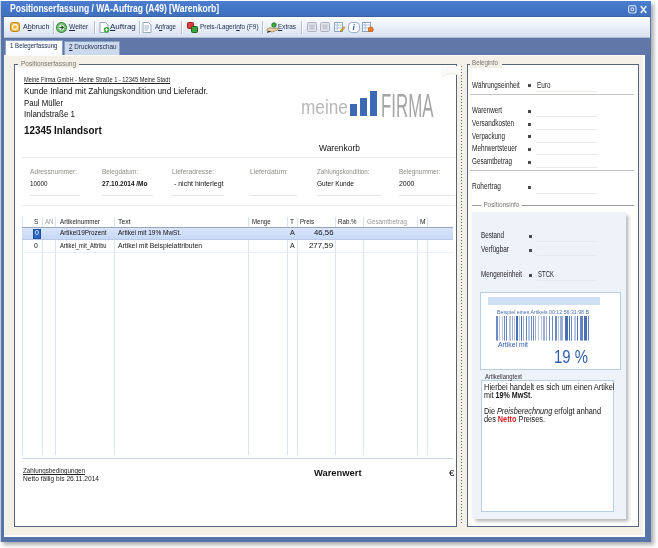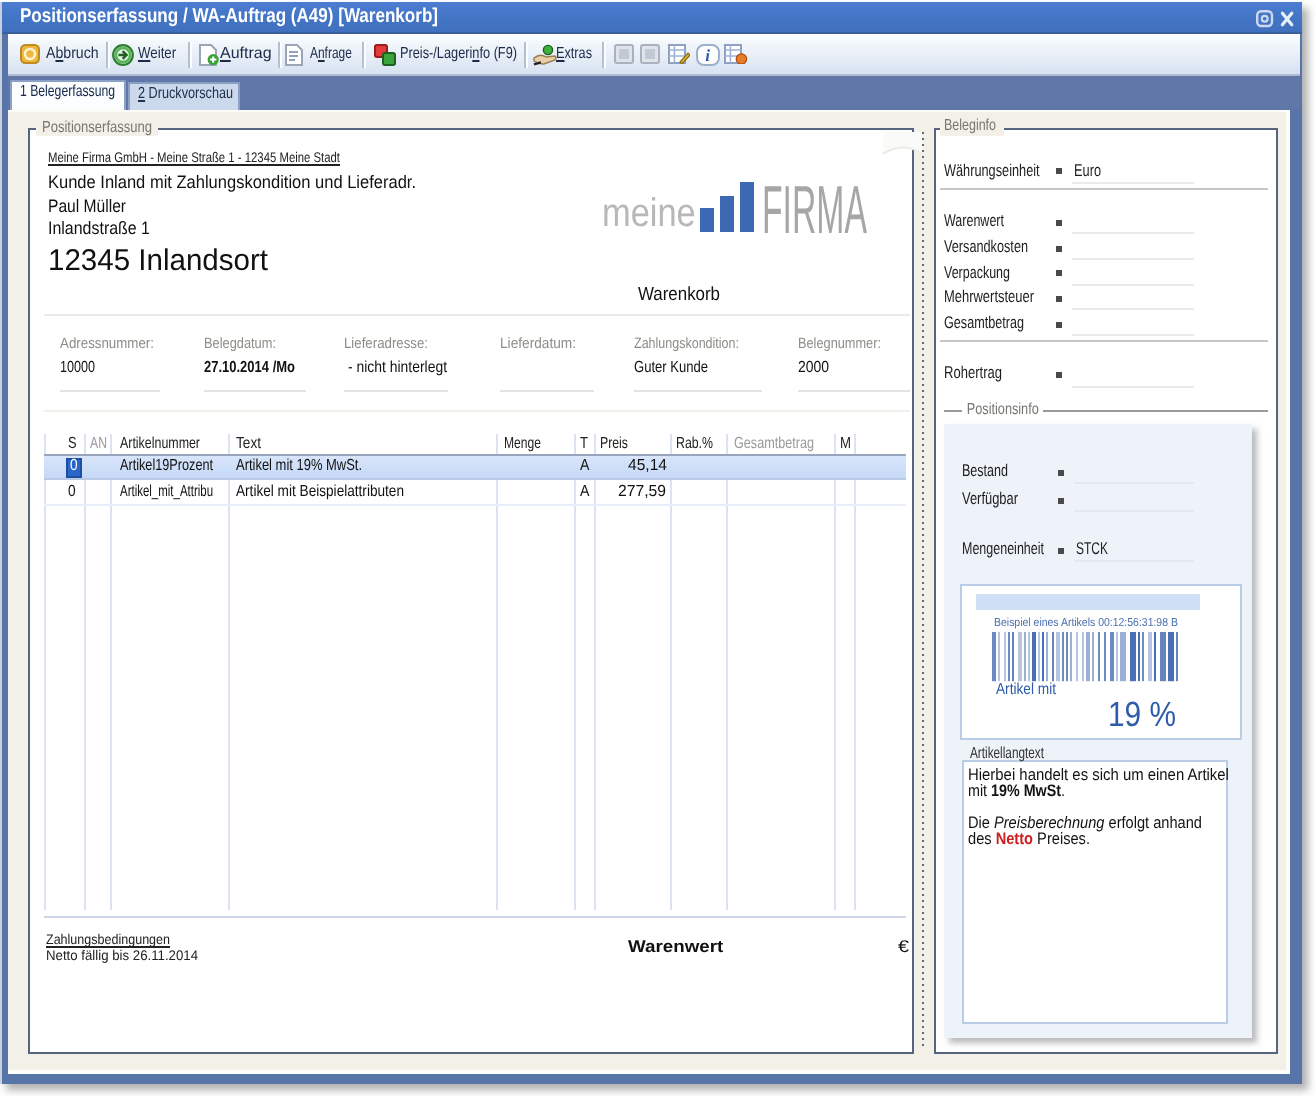--- a/index.html
+++ b/index.html
@@ -208,21 +208,21 @@
 <div class="tx" style="left:199.5px; top:22.96px; font-size:8px; color:#1b2b49; font-weight:normal; line-height:8px; transform:scaleX(0.7974); transform-origin:0 50%;">Preis-/Lageri<u>n</u>fo (F9)</div>
 <div class="tx" style="left:277.7px; top:22.96px; font-size:8px; color:#1b2b49; font-weight:normal; line-height:8px; transform:scaleX(0.7939); transform-origin:0 50%;"><u>E</u>xtras</div>
 <div class="tx" style="left:10px; top:42.46px; font-size:8px; color:#15284d; font-weight:normal; line-height:8px; transform:scaleX(0.7629); transform-origin:0 50%;">1 Belegerfassung</div>
 <div class="tx" style="left:68.5px; top:43.26px; font-size:8px; color:#20314f; font-weight:normal; line-height:8px; transform:scaleX(0.7913); transform-origin:0 50%;"><u>2</u> Druckvorschau</div>
 <div class="tx" style="left:20.5px; top:59.76px; font-size:8px; color:#777670; font-weight:normal; line-height:8px; transform:scaleX(0.8137); transform-origin:0 50%;">Positionserfassung</div>
 <div class="tx" style="left:472px; top:59.26px; font-size:8px; color:#777670; font-weight:normal; line-height:8px; transform:scaleX(0.7794); transform-origin:0 50%;">Beleginfo</div>
 <div class="tx" style="left:24px; top:76.29px; font-size:7px; color:#222222; font-weight:normal; line-height:7px; transform:scaleX(0.8105); transform-origin:0 50%; text-decoration:underline;">Meine Firma GmbH - Meine Straße 1 - 12345 Meine Stadt</div>
 <div class="tx" style="left:24px; top:87.13px; font-size:9px; color:#111111; font-weight:normal; line-height:9px; transform:scaleX(0.9171); transform-origin:0 50%;">Kunde Inland mit Zahlungskondition und Lieferadr.</div>
 <div class="tx" style="left:24px; top:99.03px; font-size:9px; color:#111111; font-weight:normal; line-height:9px; transform:scaleX(0.8663); transform-origin:0 50%;">Paul Müller</div>
 <div class="tx" style="left:24px; top:110.43px; font-size:9px; color:#111111; font-weight:normal; line-height:9px; transform:scaleX(0.8864); transform-origin:0 50%;">Inlandstraße 1</div>
-<div class="tx" style="left:24px; top:126.03px; font-size:15px; color:#111111; font-weight:normal; line-height:9px; transform:scaleX(0.9843); transform-origin:0 50%;">12345 Inlandsort</div>
+<div class="tx" style="left:24px; top:126.03px; font-size:10px; color:#111111; font-weight:bold; line-height:9px; transform:scaleX(0.9843); transform-origin:0 50%;">12345 Inlandsort</div>
 <div class="tx" style="left:319px; top:142.96px; font-size:9.5px; color:#111111; font-weight:normal; line-height:9.5px; transform:scaleX(0.8892); transform-origin:0 50%;">Warenkorb</div>
 <div class="tx" style="left:30px; top:168.22px; font-size:7.5px; color:#8d8d87; font-weight:normal; line-height:7.5px; transform:scaleX(0.8879); transform-origin:0 50%;">Adressnummer:</div>
 <div class="tx" style="left:102px; top:168.22px; font-size:7.5px; color:#8d8d87; font-weight:normal; line-height:7.5px; transform:scaleX(0.8549); transform-origin:0 50%;">Belegdatum:</div>
 <div class="tx" style="left:172px; top:168.22px; font-size:7.5px; color:#8d8d87; font-weight:normal; line-height:7.5px; transform:scaleX(0.8837); transform-origin:0 50%;">Lieferadresse:</div>
 <div class="tx" style="left:250px; top:168.22px; font-size:7.5px; color:#8d8d87; font-weight:normal; line-height:7.5px; transform:scaleX(0.9115); transform-origin:0 50%;">Lieferdatum:</div>
 <div class="tx" style="left:317px; top:168.22px; font-size:7.5px; color:#8d8d87; font-weight:normal; line-height:7.5px; transform:scaleX(0.8339); transform-origin:0 50%;">Zahlungskondition:</div>
 <div class="tx" style="left:399px; top:168.22px; font-size:7.5px; color:#8d8d87; font-weight:normal; line-height:7.5px; transform:scaleX(0.8509); transform-origin:0 50%;">Belegnummer:</div>
 <div class="tx" style="left:30px; top:180.16px; font-size:8px; color:#111111; font-weight:normal; line-height:8px; transform:scaleX(0.7866); transform-origin:0 50%;">10000</div>
 <div class="tx" style="left:102px; top:180.16px; font-size:8px; color:#111111; font-weight:bold; line-height:8px; transform:scaleX(0.8120); transform-origin:0 50%;">27.10.2014 /Mo</div>
 <div class="tx" style="left:174px; top:180.16px; font-size:8px; color:#111111; font-weight:normal; line-height:8px; transform:scaleX(0.8697); transform-origin:0 50%;">- nicht hinterlegt</div>
@@ -235,21 +235,21 @@
 <div class="tx" style="left:252px; top:218.26px; font-size:8px; color:#222222; font-weight:normal; line-height:8px; transform:scaleX(0.7563); transform-origin:0 50%;">Menge</div>
 <div class="tx" style="left:289.5px; top:218.26px; font-size:8px; color:#222222; font-weight:normal; line-height:8px; transform:scaleX(0.8184); transform-origin:0 50%;">T</div>
 <div class="tx" style="left:299.5px; top:218.26px; font-size:8px; color:#222222; font-weight:normal; line-height:8px; transform:scaleX(0.7681); transform-origin:0 50%;">Preis</div>
 <div class="tx" style="left:337.5px; top:218.26px; font-size:8px; color:#222222; font-weight:normal; line-height:8px; transform:scaleX(0.7704); transform-origin:0 50%;">Rab.%</div>
 <div class="tx" style="left:366.5px; top:218.26px; font-size:8px; color:#9a9a9a; font-weight:normal; line-height:8px; transform:scaleX(0.7891); transform-origin:0 50%;">Gesamtbetrag</div>
 <div class="tx" style="left:419.5px; top:218.26px; font-size:8px; color:#222222; font-weight:normal; line-height:8px; transform:scaleX(0.8252); transform-origin:0 50%;">M</div>
 <div class="tx" style="left:34.5px; top:229.36px; font-size:8px; color:#ffffff; font-weight:normal; line-height:8px; transform:scaleX(0.8539); transform-origin:0 50%;">0</div>
 <div class="tx" style="left:59.6px; top:229.36px; font-size:8px; color:#111111; font-weight:normal; line-height:8px; transform:scaleX(0.7922); transform-origin:0 50%;">Artikel19Prozent</div>
 <div class="tx" style="left:118px; top:229.36px; font-size:8px; color:#111111; font-weight:normal; line-height:8px; transform:scaleX(0.8098); transform-origin:0 50%;">Artikel mit 19% MwSt.</div>
 <div class="tx" style="left:289.5px; top:229.36px; font-size:8px; color:#111111; font-weight:normal; line-height:8px; transform:scaleX(0.8808); transform-origin:0 50%;">A</div>
-<div class="tx" style="left:313.5px; top:229.36px; font-size:8px; color:#111111; font-weight:normal; line-height:8px; transform:scaleX(0.9740); transform-origin:0 50%;">45,14</div>
+<div class="tx" style="left:313.5px; top:229.36px; font-size:8px; color:#111111; font-weight:normal; line-height:8px; transform:scaleX(0.9740); transform-origin:0 50%;">46,56</div>
 <div class="tx" style="left:33.8px; top:241.86px; font-size:8px; color:#111111; font-weight:normal; line-height:8px; transform:scaleX(0.8539); transform-origin:0 50%;">0</div>
 <div class="tx" style="left:59.6px; top:241.86px; font-size:8px; color:#111111; font-weight:normal; line-height:8px; transform:scaleX(0.7164); transform-origin:0 50%;">Artikel_mit_Attribu</div>
 <div class="tx" style="left:118px; top:241.86px; font-size:8px; color:#111111; font-weight:normal; line-height:8px; transform:scaleX(0.8510); transform-origin:0 50%;">Artikel mit Beispielattributen</div>
 <div class="tx" style="left:289.5px; top:241.86px; font-size:8px; color:#111111; font-weight:normal; line-height:8px; transform:scaleX(0.8808); transform-origin:0 50%;">A</div>
 <div class="tx" style="left:309px; top:241.86px; font-size:8px; color:#111111; font-weight:normal; line-height:8px; transform:scaleX(0.9808); transform-origin:0 50%;">277,59</div>
 <div class="tx" style="left:23px; top:467.39px; font-size:7px; color:#222222; font-weight:normal; line-height:7px; transform:scaleX(0.8949); transform-origin:0 50%; text-decoration:underline;">Zahlungsbedingungen</div>
 <div class="tx" style="left:23px; top:475.39px; font-size:7px; color:#222222; font-weight:normal; line-height:7px; transform:scaleX(0.9450); transform-origin:0 50%;">Netto fällig bis 26.11.2014</div>
 <div class="tx" style="left:313.5px; top:469.19px; font-size:8.5px; color:#111111; font-weight:bold; line-height:8.5px; transform:scaleX(1.1035); transform-origin:0 50%;">Warenwert</div>
 <div class="tx" style="left:448.8px; top:469.19px; font-size:8.5px; color:#111111; font-weight:normal; line-height:8.5px; transform:scaleX(1.1633); transform-origin:0 50%;">€</div>
 <div class="tx" style="left:472px; top:80.69px; font-size:8.5px; color:#1e1e1e; font-weight:normal; line-height:8.5px; transform:scaleX(0.7494); transform-origin:0 50%;">Währungseinheit</div>

